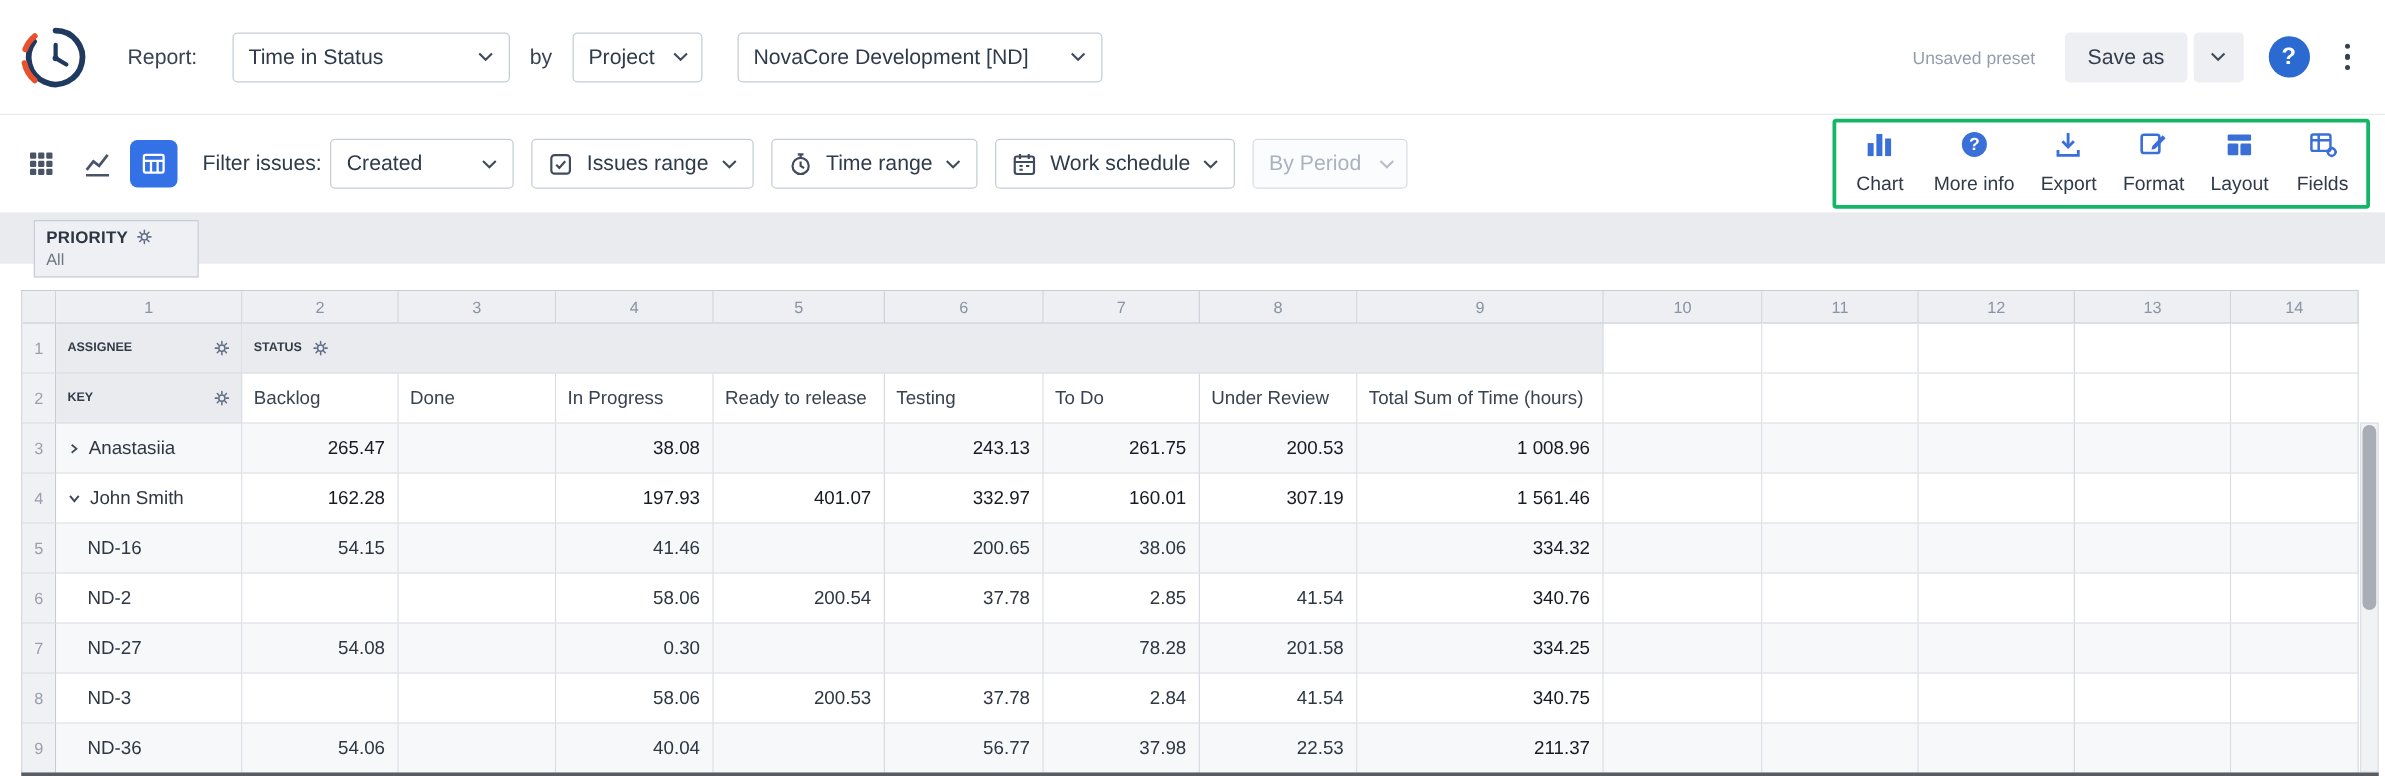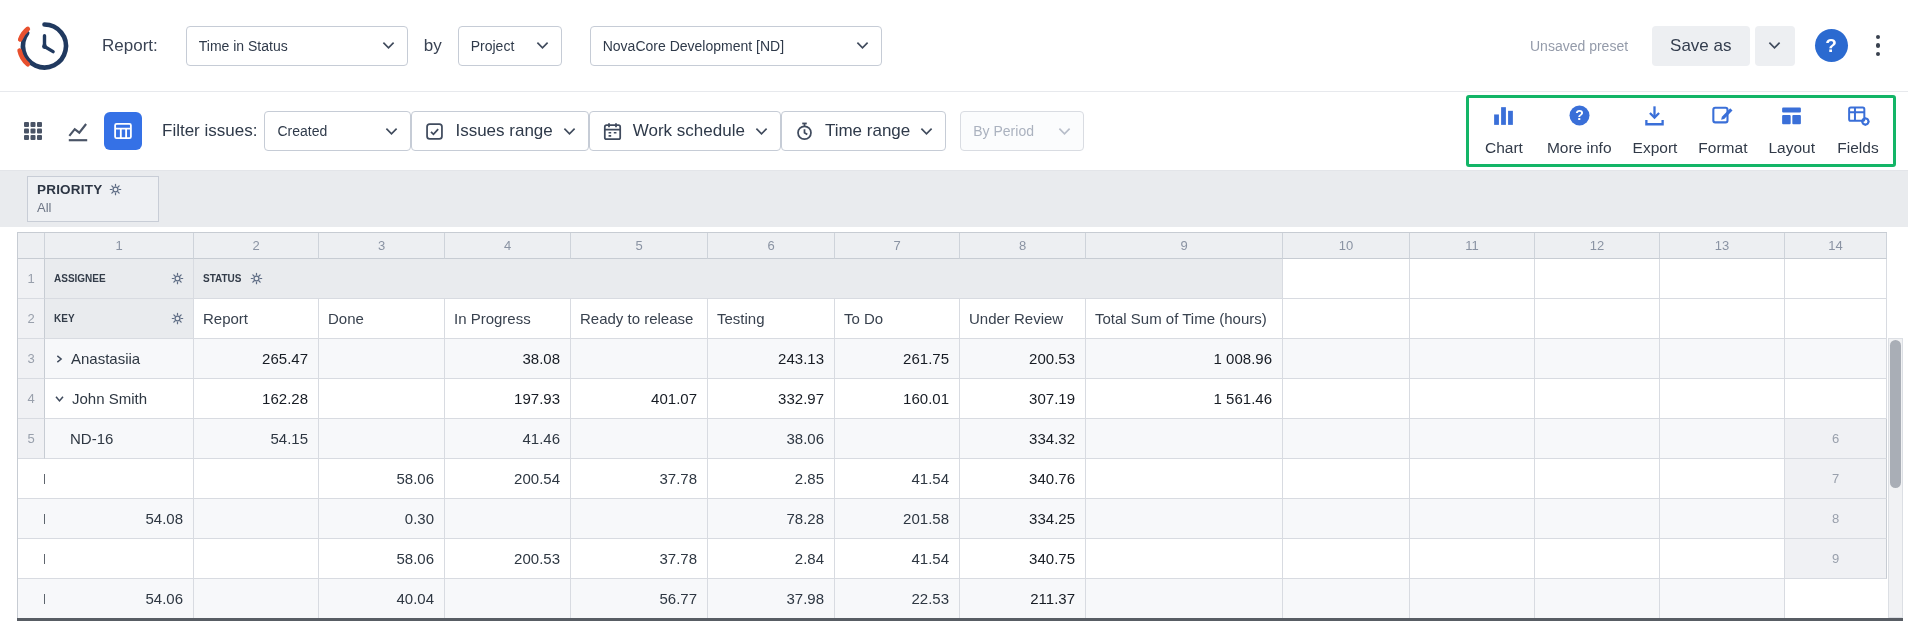--- a/index.html
+++ b/index.html
@@ -7,50 +7,50 @@
     font-family:"Liberation Sans","DejaVu Sans",sans-serif;color:#2f3a4a}
 
   
   .topbar{height:92px;display:flex;align-items:center;padding:0 20px 0 14px;
     border-bottom:1px solid #e7e9ed;background:#fff}
   .logo{margin-right:28px;display:flex;align-items:center}
   .tlabel{font-size:17px;color:#3a4354;margin-right:28px;white-space:nowrap}
   .by{margin:0 16px;font-size:17px;color:#3a4354}
   .select{height:40px;background:#fff;border:1px solid #c6ccd6;border-radius:4px;
     display:inline-flex;align-items:center;justify-content:space-between;
-    padding:0 12px;font-size:14px;color:#2f3a4a;cursor:pointer;white-space:nowrap}
+    padding:0 12px;font-size:17px;color:#2f3a4a;cursor:pointer;white-space:nowrap}
   .select .chev{margin-left:14px;display:flex;align-items:center}
   .spacer{flex:1}
   .muted{color:#949baa;font-size:14px;margin-right:24px;white-space:nowrap}
   .gbtn{height:40px;background:#edeff2;border:none;border-radius:4px;font-size:17px;
     color:#333d4e;padding:0 18px;cursor:pointer;font-family:inherit;white-space:nowrap}
   .gbtn.sq{width:40px;padding:0;margin-left:5px;display:inline-flex;align-items:center;justify-content:center}
   .help{width:33px;height:33px;border-radius:50%;background:#2b6ad0;color:#fff;font-weight:bold;
     font-size:19px;display:flex;align-items:center;justify-content:center;margin:0 20px;cursor:pointer}
   .kebab{display:flex;flex-direction:column;gap:4px;padding:6px 8px;cursor:pointer}
   .kebab i{width:4.5px;height:4.5px;border-radius:50%;background:#39414f;display:block}
 
   
   .filterbar{height:79px;display:flex;align-items:center;padding:0 12px 0 14px;background:#fff;
     border-bottom:1px solid #e3e5e9;position:relative}
   .vt{width:38px;height:38px;display:flex;align-items:center;justify-content:center;border-radius:6px;
     cursor:pointer;margin-right:7px}
   .vt.active{background:#3571e6}
   .flabel{font-size:17px;color:#2f3a4a;margin:0 7px 0 13px;white-space:nowrap}
   .tbtn{height:40px;display:inline-flex;align-items:center;gap:10px;background:#fff;
     border:1px solid #c6ccd6;border-radius:4px;padding:0 12px;font-size:17px;color:#2f3a4a;
-    cursor:pointer;font-family:inherit;white-space:nowrap}
+    margin-left:14px;cursor:pointer;font-family:inherit;white-space:nowrap}
   .select.disabled{color:#abb2bf;border-color:#d9dce2;background:#fbfcfd;cursor:default;margin-left:14px}
   .actions-wrap{margin-left:auto;display:flex;align-items:flex-start;gap:21px;
     border:3px solid #13b567;border-radius:3px;padding:5px 13px 7px;background:transparent}
   .action{display:flex;flex-direction:column;align-items:center;cursor:pointer;min-width:44px}
   .alabel{font-size:15.5px;color:#313a48;margin-top:11px;white-space:nowrap}
 
   
-  .pivotband{height:56px;background:#e9ebee;padding:5px 0 0 27px}
+  .pivotband{height:40px;background:#e9ebee;padding:5px 0 0 27px}
   .pivot-chip{width:132px;height:46px;background:#eef0f3;border:1px solid #c8cdd6;padding:5px 9px 0;cursor:pointer}
   .pivot-title{display:flex;align-items:center;gap:7px;font-size:13.5px;font-weight:bold;color:#2d3644;letter-spacing:.2px}
   .pivot-value{font-size:13px;color:#6e7686;margin-top:3px}
 
   
   .gridwrap{position:absolute;left:17px;top:232px;width:1891px}
   #grid{display:grid;border-left:1px solid #c7ccd3;border-top:1px solid #c7ccd3;background:#fff;width:1870px}
   .c{border-right:1px solid #d8dbe1;border-bottom:1px solid #d8dbe1;font-size:15px;display:flex;
     align-items:center;overflow:hidden;white-space:nowrap;background:#fff;height:40px}
   .colhead{height:26px;background:#edeff2;color:#8a93a3;font-size:13px;justify-content:center;
@@ -188,43 +188,43 @@
     <span style="display:flex">
       <svg width="13" height="9" viewBox="0 0 14 9" fill="none" stroke="#3f4a5c" stroke-width="1.8">
           <path d="M1.5 1.5l5.5 5.5L12.5 1.5"></path>
         </svg>
     </span>
   </button>
 
   <button class="tbtn">
     <span style="display:flex">
       <svg width="21" height="21" viewBox="0 0 24 24" fill="none" stroke="#404b5e" stroke-width="2">
-          <rect x="3.2" y="4.8" width="17.6" height="16" rx="2"></rect>
-          <path d="M3.2 9.8h17.6M8 2.6v4.4M16 2.6v4.4"></path>
-          <path d="M7.5 13.5h3M13.5 13.5h3M7.5 17h3" stroke-width="1.8"></path>
-        </svg>
-    </span>
-    <span>Work schedule</span>
-    <span style="display:flex">
-      <svg width="13" height="9" viewBox="0 0 14 9" fill="none" stroke="#3f4a5c" stroke-width="1.8">
-          <path d="M1.5 1.5l5.5 5.5L12.5 1.5"></path>
-        </svg>
-    </span>
-  </button>
-
-  <button class="tbtn">
-    <span style="display:flex">
-      <svg width="21" height="21" viewBox="0 0 24 24" fill="none" stroke="#404b5e" stroke-width="2">
           <circle cx="12" cy="13.4" r="7.4"></circle>
           <path d="M12 9.4v4l3.2 2"></path>
           <path d="M9.4 2.8h5.2"></path>
           <path d="M12 2.8v3.2"></path>
         </svg>
     </span>
     <span>Time range</span>
+    <span style="display:flex">
+      <svg width="13" height="9" viewBox="0 0 14 9" fill="none" stroke="#3f4a5c" stroke-width="1.8">
+          <path d="M1.5 1.5l5.5 5.5L12.5 1.5"></path>
+        </svg>
+    </span>
+  </button>
+
+  <button class="tbtn">
+    <span style="display:flex">
+      <svg width="21" height="21" viewBox="0 0 24 24" fill="none" stroke="#404b5e" stroke-width="2">
+          <rect x="3.2" y="4.8" width="17.6" height="16" rx="2"></rect>
+          <path d="M3.2 9.8h17.6M8 2.6v4.4M16 2.6v4.4"></path>
+          <path d="M7.5 13.5h3M13.5 13.5h3M7.5 17h3" stroke-width="1.8"></path>
+        </svg>
+    </span>
+    <span>Work schedule</span>
     <span style="display:flex">
       <svg width="13" height="9" viewBox="0 0 14 9" fill="none" stroke="#3f4a5c" stroke-width="1.8">
           <path d="M1.5 1.5l5.5 5.5L12.5 1.5"></path>
         </svg>
     </span>
   </button>
 
   <div class="select disabled" style="width:124px">
     <span>By Period</span>
     <span class="chev">
@@ -356,21 +356,21 @@
       <div class="c rownum">2</div>
       <div class="c hcell sb">
         <span>KEY</span>
         <svg class="gearic" width="13" height="13" viewBox="0 0 16 16">
           <g stroke="#5e6c84" stroke-width="1.5" fill="none" stroke-linecap="round">
             <circle cx="8" cy="8" r="3"></circle>
             <path d="M8 1.6v2M8 12.4v2M1.6 8h2M12.4 8h2M3.5 3.5l1.4 1.4M11.1 11.1l1.4 1.4M12.5 3.5l-1.4 1.4M4.9 11.1l-1.4 1.4"></path>
           </g>
         </svg>
       </div>
-      <div class="c scell">Report</div>
+      <div class="c scell">Backlog</div>
       <div class="c scell">Done</div>
       <div class="c scell">In Progress</div>
       <div class="c scell">Ready to release</div>
       <div class="c scell">Testing</div>
       <div class="c scell">To Do</div>
       <div class="c scell">Under Review</div>
       <div class="c scell">Total Sum of Time (hours)</div>
       <div class="c ecell"></div>
       <div class="c ecell"></div>
       <div class="c ecell"></div>
@@ -421,20 +421,21 @@
       <div class="c ecell"></div>
       <div class="c ecell"></div>
       <div class="c rownum">5</div>
       <div class="c labelcell issue zebra">
         <span>ND-16</span>
       </div>
       <div class="c vcell zebra">54.15</div>
       <div class="c vcell zebra"></div>
       <div class="c vcell zebra">41.46</div>
       <div class="c vcell zebra"></div>
+      <div class="c vcell zebra">200.65</div>
       <div class="c vcell zebra">38.06</div>
       <div class="c vcell zebra"></div>
       <div class="c vcell b zebra">334.32</div>
       <div class="c ecell zebra"></div>
       <div class="c ecell zebra"></div>
       <div class="c ecell zebra"></div>
       <div class="c ecell zebra"></div>
       <div class="c ecell zebra"></div>
       <div class="c rownum">6</div>
       <div class="c labelcell issue">

